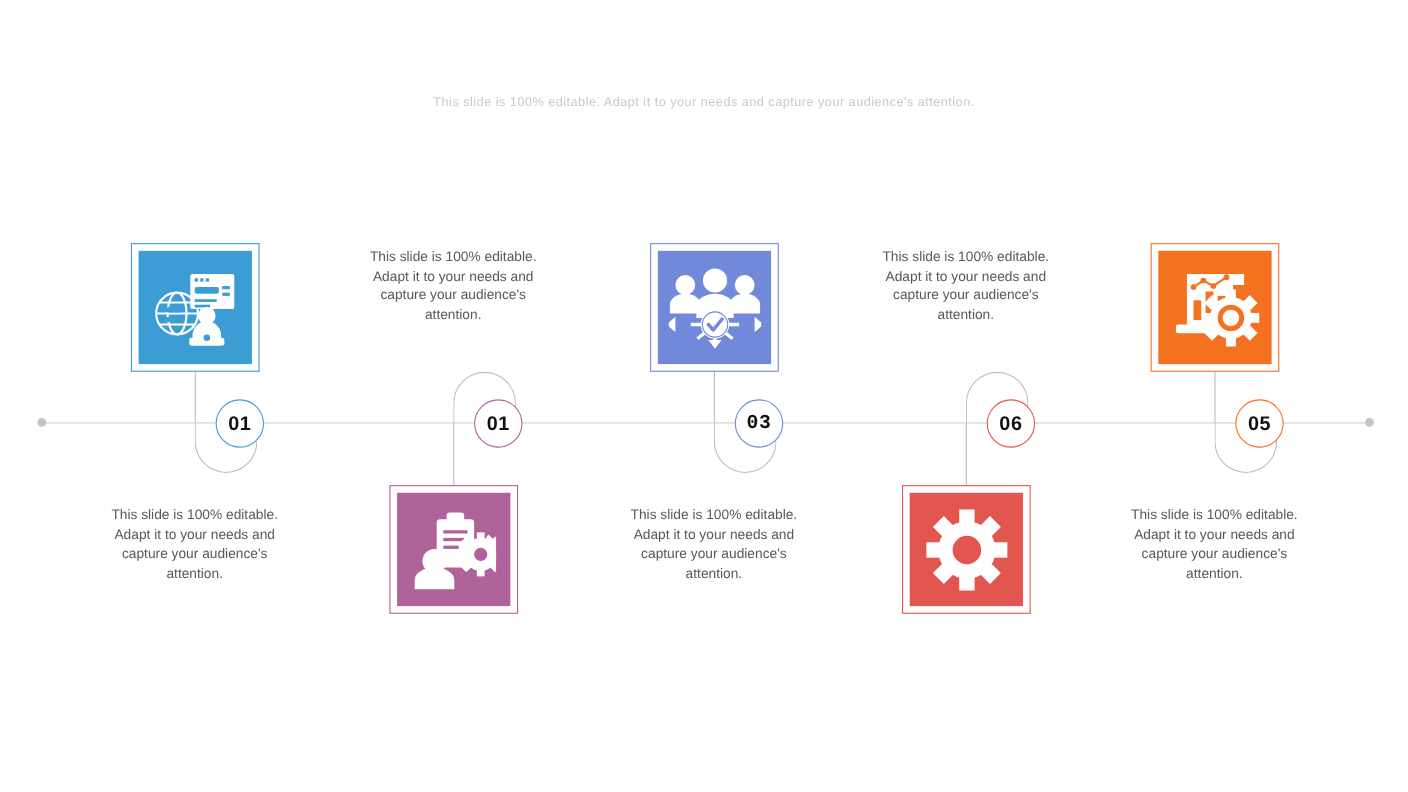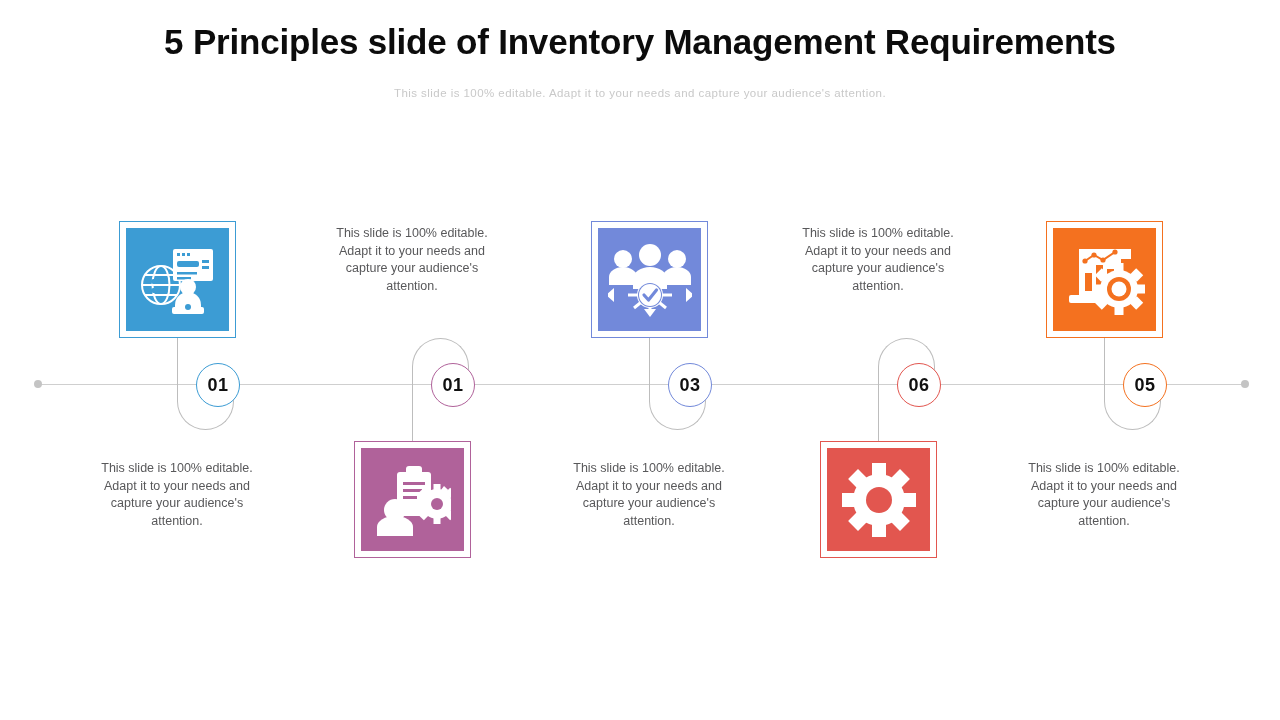--- a/index.html
+++ b/index.html
@@ -105,21 +105,20 @@
     line-height:17.5px;
     color:#58585a;
     z-index:3;
   }
 </style>
 </head>
 <body>
 
 <div class="slide">
 
-  <div class="title">5 Principles slide of Inventory Management Requirements</div>
   <div class="subtitle">This slide is 100% editable. Adapt it to your needs and capture your audience's attention.</div>
 
   <div class="axis"></div>
   <div class="axis-dot left"></div>
   <div class="axis-dot right"></div>
 
   <div id="nodes-root">
       <div class="node" style="left: 205px;">
         <div class="vline" style="background: rgb(189, 189, 189); left: -28px; top: 332px; height: 52px;"></div>
         <div class="loop down" style="border-color: rgb(189, 189, 189);"></div>
@@ -202,21 +201,21 @@
           </g>
         </g>
       </svg>
           </div>
         </div>
         <div class="textblock" style="left: -112px; top: 225px; color: rgb(88, 88, 90);">This slide is 100% editable. Adapt it to your needs and capture your audience's attention.</div>
       </div>
       <div class="node" style="left: 677px;">
         <div class="vline" style="background: rgb(189, 189, 189); left: -28px; top: 332px; height: 52px;"></div>
         <div class="loop down" style="border-color: rgb(189, 189, 189);"></div>
-        <div class="bubble" style="border-color: rgb(114, 137, 218);">03</div>
+        <div class="bubble" style="border-color: rgb(114, 137, 218); font-family: Liberation Mono, monospace;">03</div>
         <div class="tile-outer" style="border-color: rgb(114, 137, 218); left: -86px; top: 221px;">
           <div class="tile-inner" style="background: rgb(114, 137, 218);">
             <svg width="84" height="74" viewBox="0 0 84 74">
         <g fill="#ffffff">
           <circle cx="15" cy="16" r="9"></circle>
           <path d="M1 42 v-8 a14 10 0 0 1 28 0 v8 z"></path>
           <circle cx="69" cy="16" r="9"></circle>
           <path d="M55 42 v-8 a14 10 0 0 1 28 0 v8 z"></path>
           <circle cx="42" cy="12" r="11"></circle>
           <path d="M25 46 v-10 a17 12 0 0 1 34 0 v10 z"></path>

